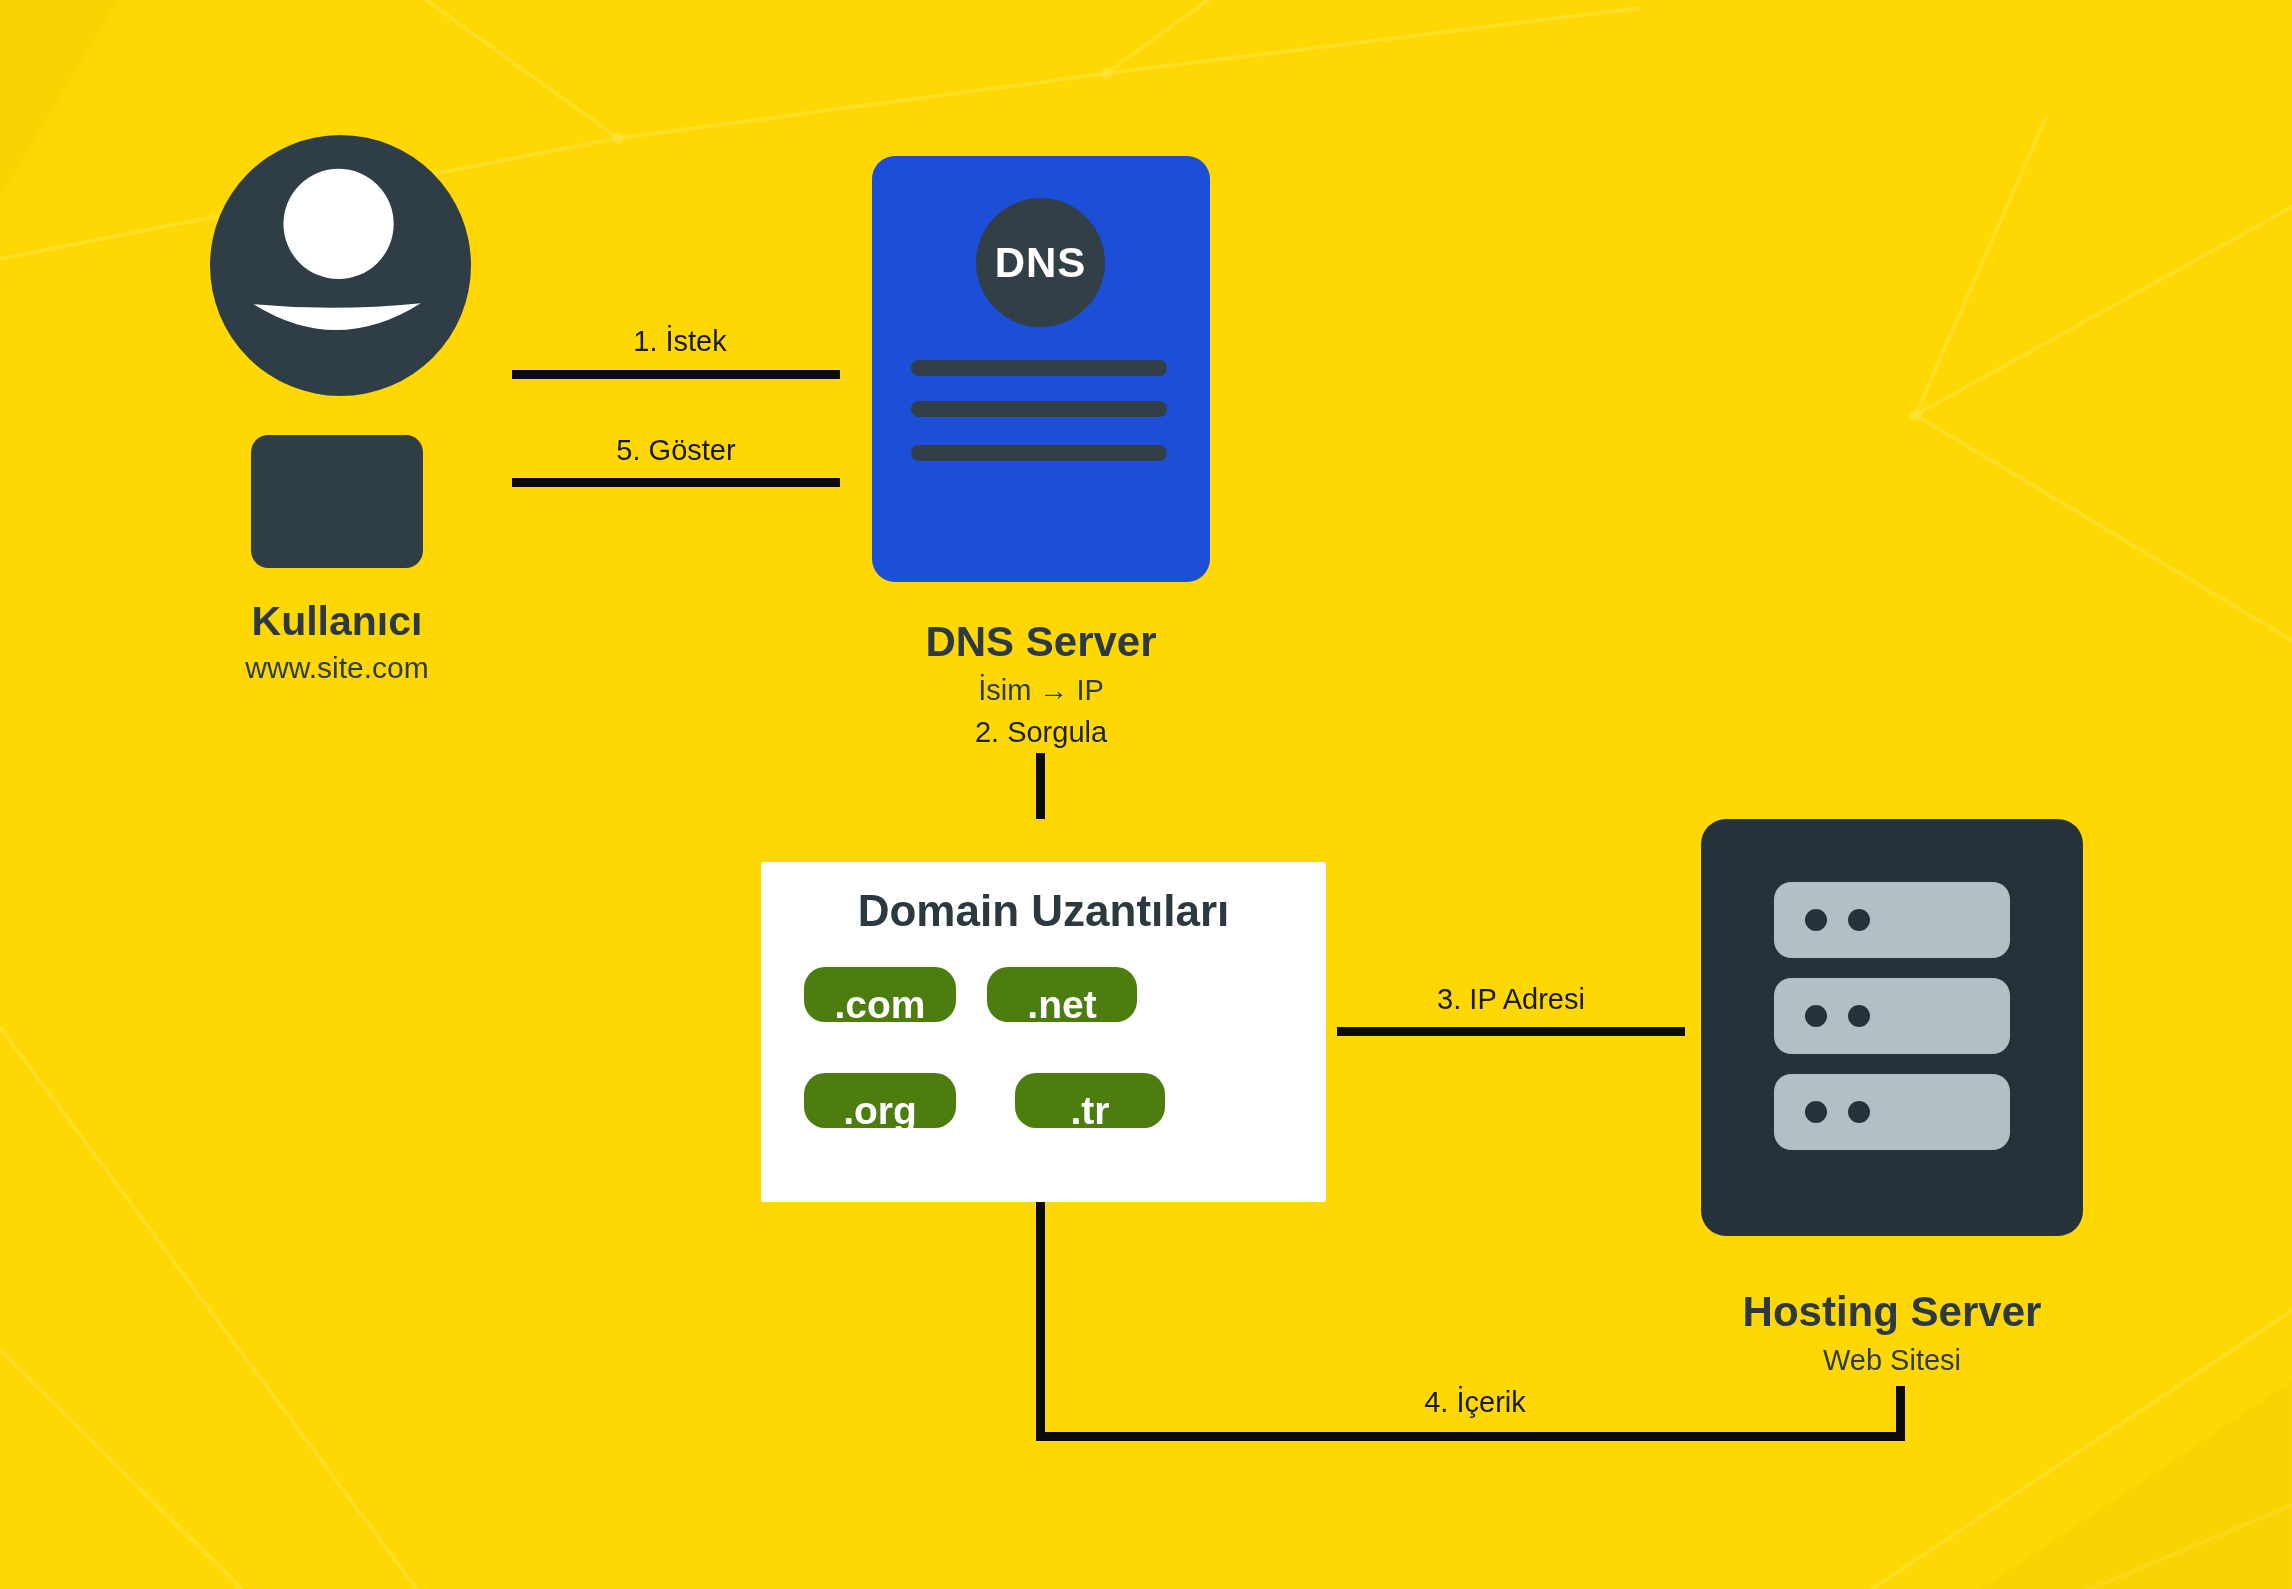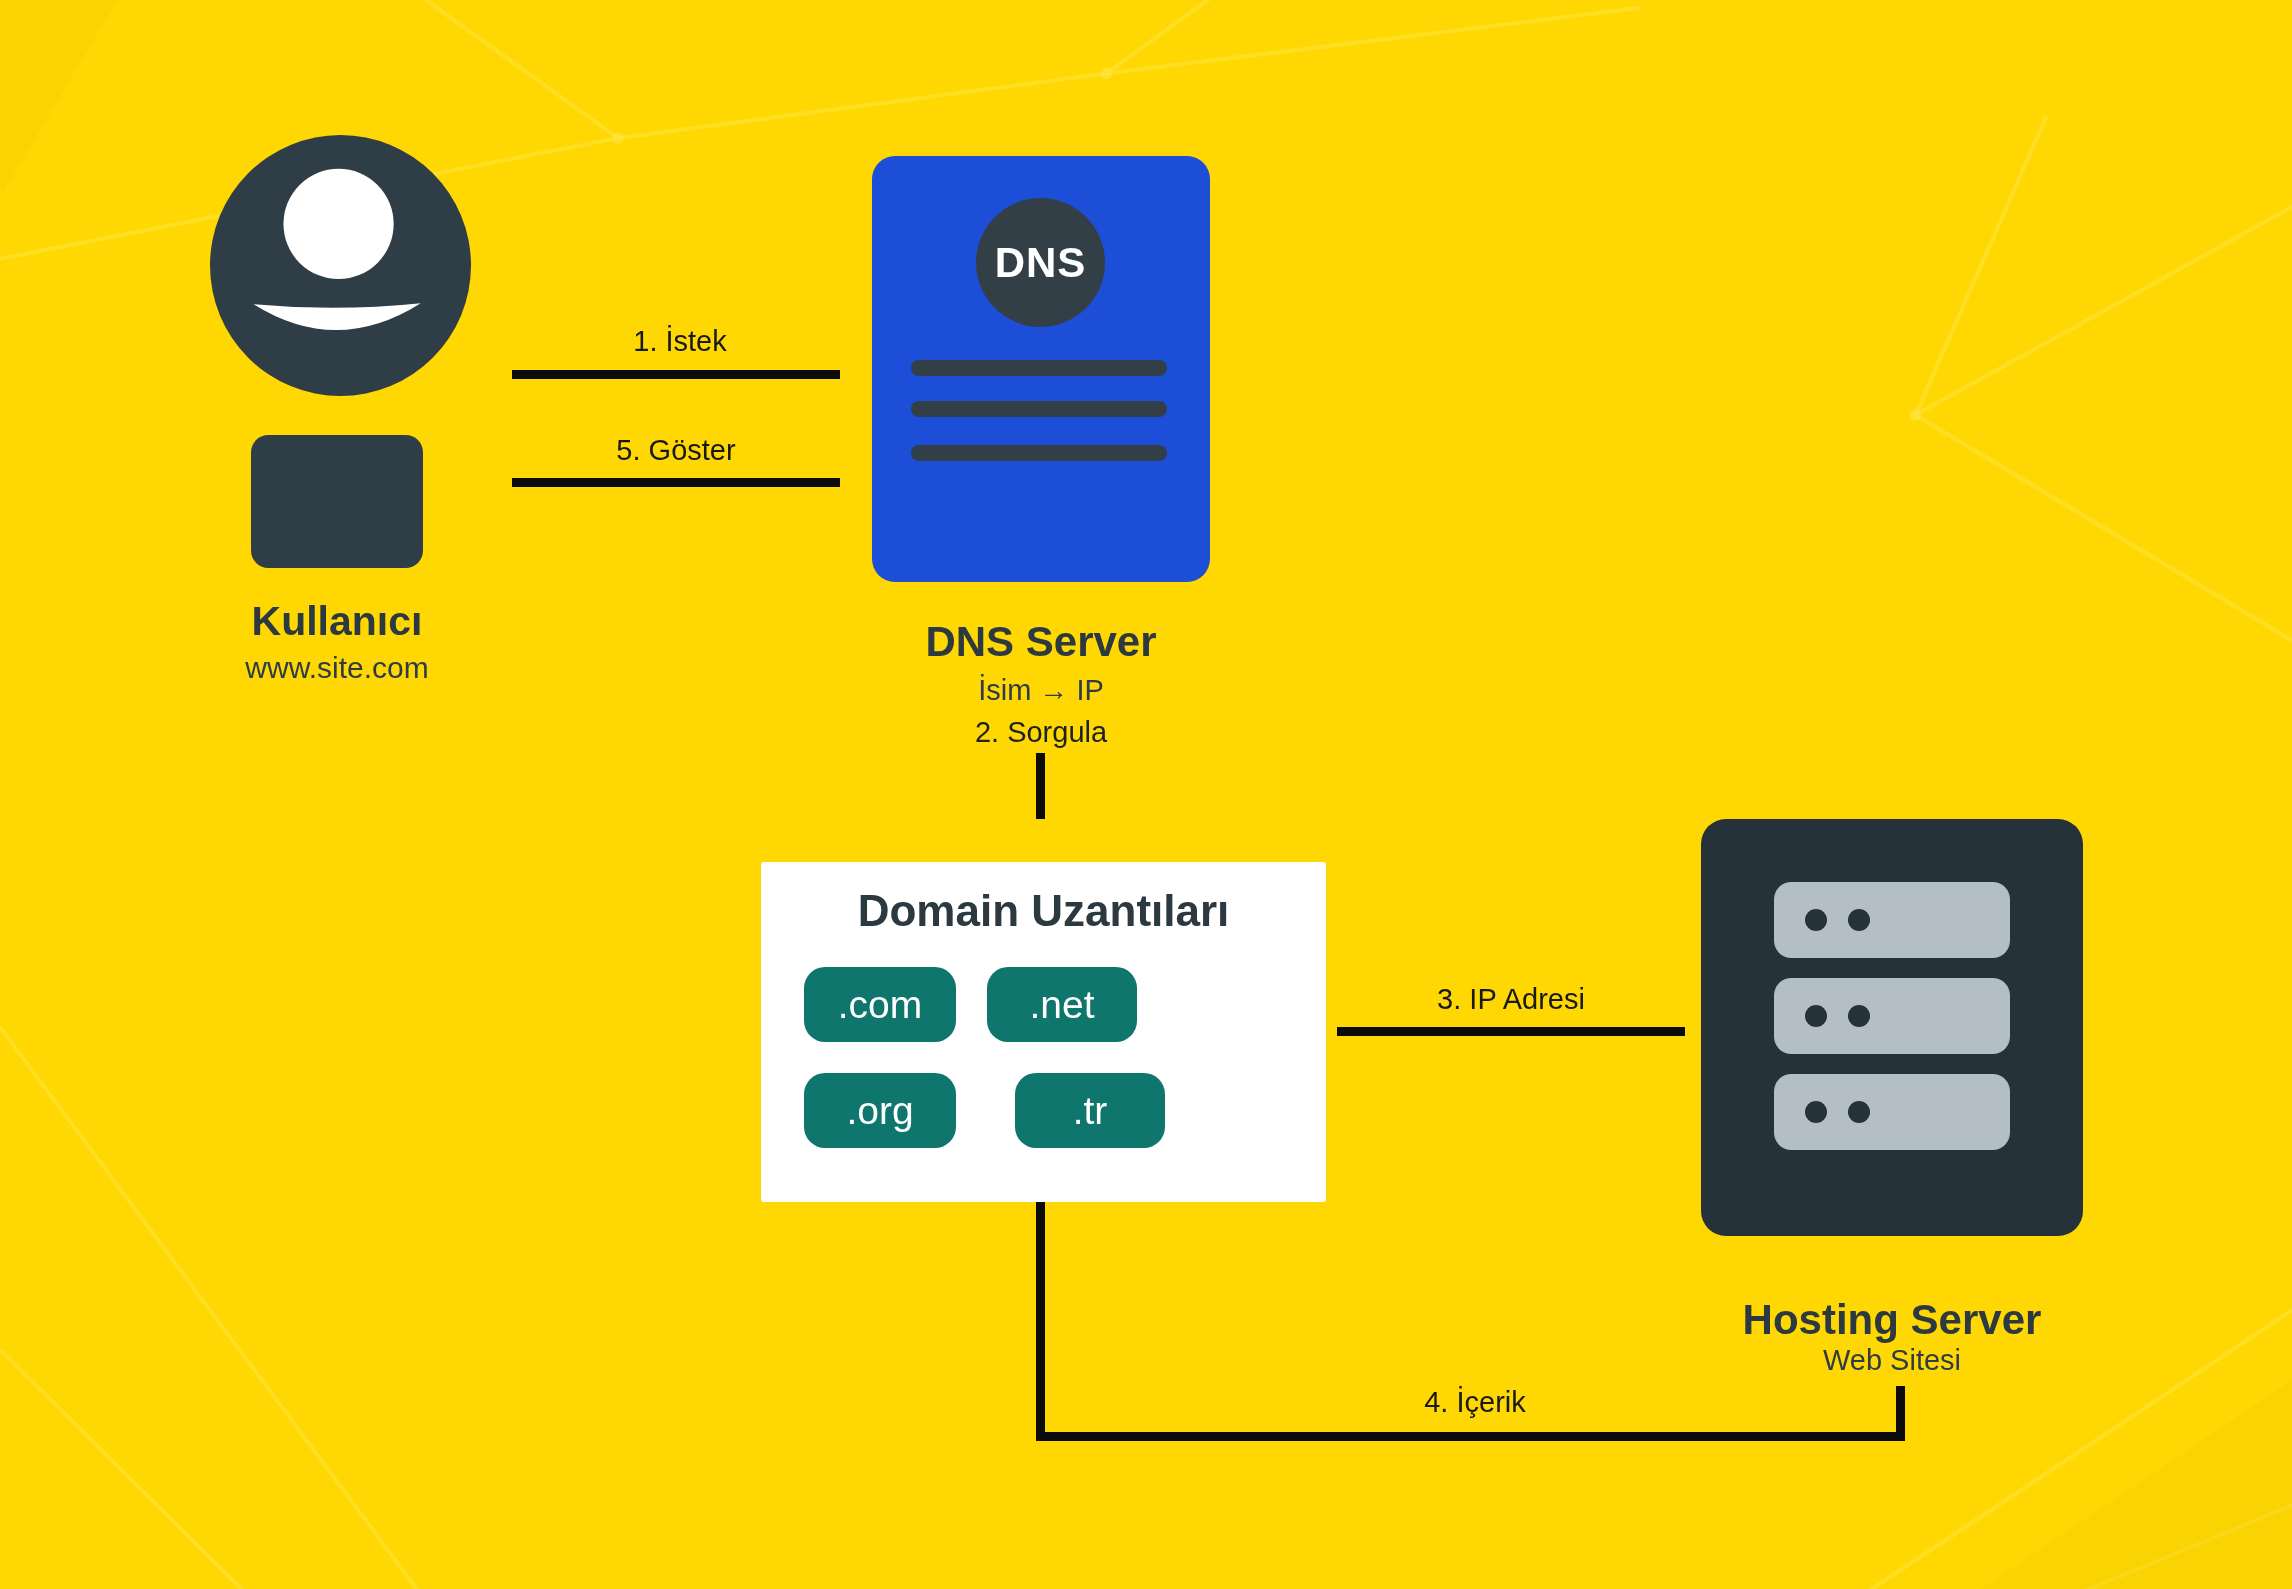--- a/index.html
+++ b/index.html
@@ -23,22 +23,22 @@
 
   
   .dns-box{left:872px;top:156px;width:338px;height:426px;background:#1d4ed8;border-radius:23px;}
   .dns-circle{left:104px;top:42px;width:129px;height:129px;border-radius:50%;background:#333F47;
               color:#ffffff;font-weight:700;font-size:42px;line-height:129px;text-align:center;letter-spacing:1px;}
   .dns-bar{left:39px;width:256px;height:16.4px;border-radius:8.7px;background:#333F47;}
 
   
   .domain-box{left:761px;top:862px;width:565px;height:340px;background:#ffffff;border-radius:3px;}
   .domain-title{left:0;top:24px;width:565px;color:#2C3940;font-weight:700;font-size:44px;}
-  .pill{background:#0f766e;border-radius:21px;color:#ffffff;font-weight:400;font-size:39px;
-        text-align:center;line-height:75px;height:75px;}
+  .pill{background:#4d7c0f;border-radius:21px;color:#ffffff;font-weight:700;font-size:39px;
+        text-align:center;line-height:75px;height:55px;}
 
   
   .host-box{left:1701px;top:819px;width:382px;height:417px;background:#263239;border-radius:25px;}
   .host-bar{left:73px;width:236px;height:76px;border-radius:17.4px;background:#B3BEC5;
             display:flex;align-items:center;padding-left:31px;gap:21px;box-sizing:border-box;}
   .dot{width:22px;height:22px;border-radius:50%;background:#263239;}
 </style>
 </head>
 <body>
 
@@ -116,21 +116,21 @@
     <div class="abs host-bar" style="top:159px;">
       <span class="dot"></span>
       <span class="dot"></span>
     </div>
     <div class="abs host-bar" style="top:255px;">
       <span class="dot"></span>
       <span class="dot"></span>
     </div>
   </div>
 
-  <div class="abs center node-label" style="left:1699px;top:1289px;width:386px;font-size:42px;margin-top:8px;">Hosting Server</div>
+  <div class="abs center node-label" style="left:1699px;top:1289px;width:386px;font-size:42px;">Hosting Server</div>
   <div class="abs center node-sublabel" style="left:1699px;top:1342px;width:386px;font-size:29px;">Web Sitesi</div>
 
   <div class="abs edge" style="left:1036px;top:1202px;width:8.7px;height:238px;"></div>
   <div class="abs edge" style="left:1036px;top:1432px;width:869px;height:8.7px;"></div>
   <div class="abs edge" style="left:1896px;top:1386px;width:8.7px;height:55px;"></div>
   <div class="abs center edge-label" style="left:1330px;top:1385px;width:290px;">4. İçerik</div>
 
 </div>
 
 

